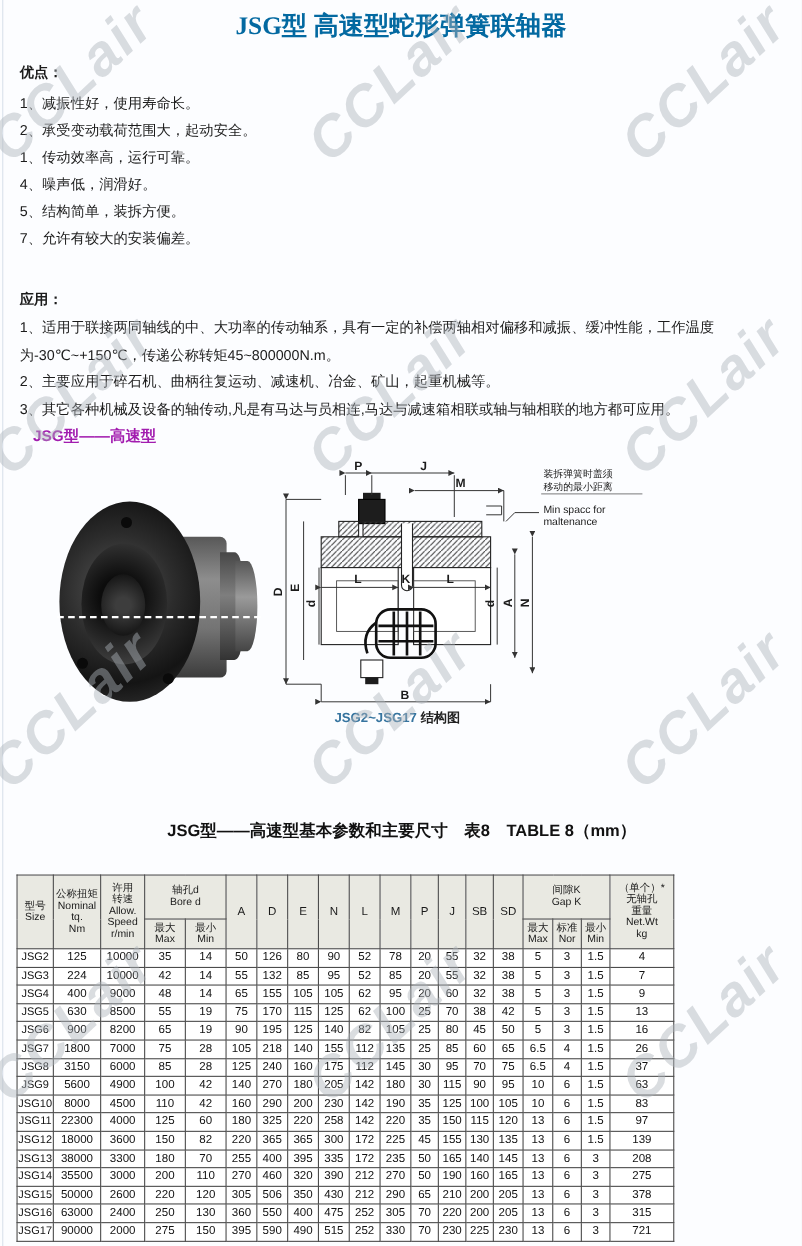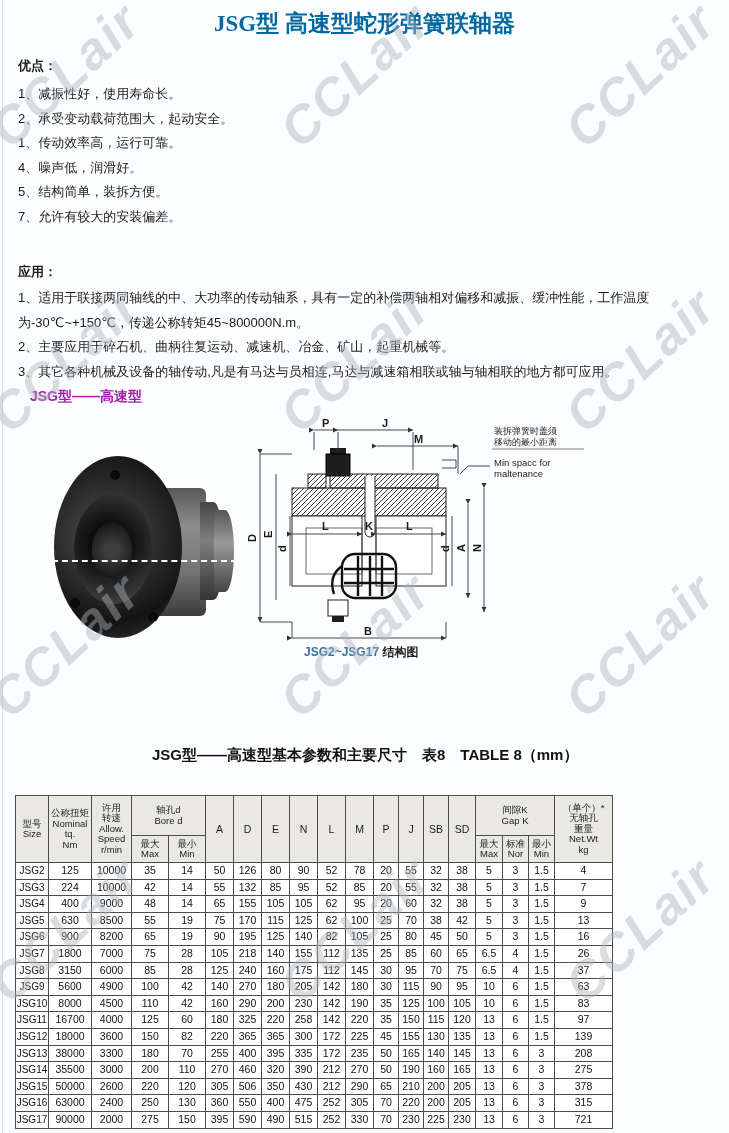--- a/index.html
+++ b/index.html
@@ -443,21 +443,21 @@
           <td>125</td>
           <td>100</td>
           <td>105</td>
           <td>10</td>
           <td>6</td>
           <td>1.5</td>
           <td>83</td>
         </tr>
         <tr>
           <td class="model">JSG11</td>
-          <td>16700</td>
+          <td>22300</td>
           <td>4000</td>
           <td>125</td>
           <td>60</td>
           <td>180</td>
           <td>325</td>
           <td>220</td>
           <td>258</td>
           <td>142</td>
           <td>220</td>
           <td>35</td>

